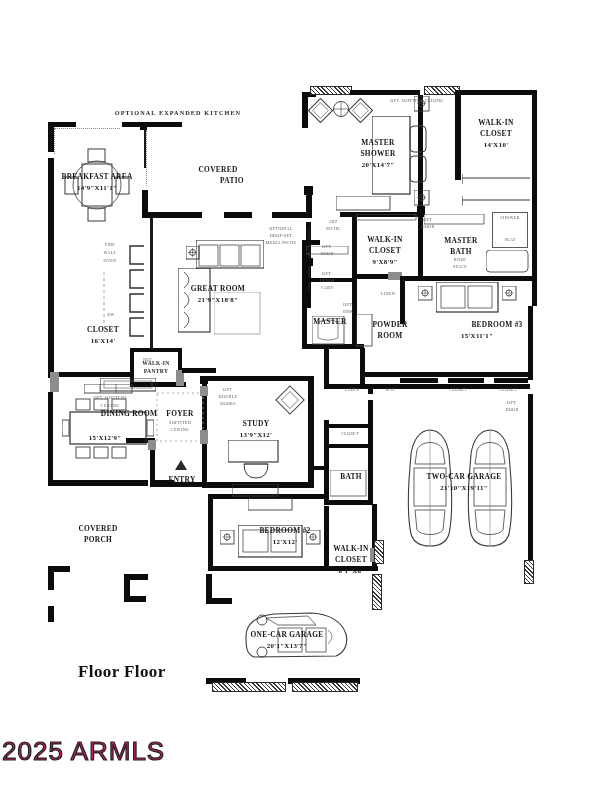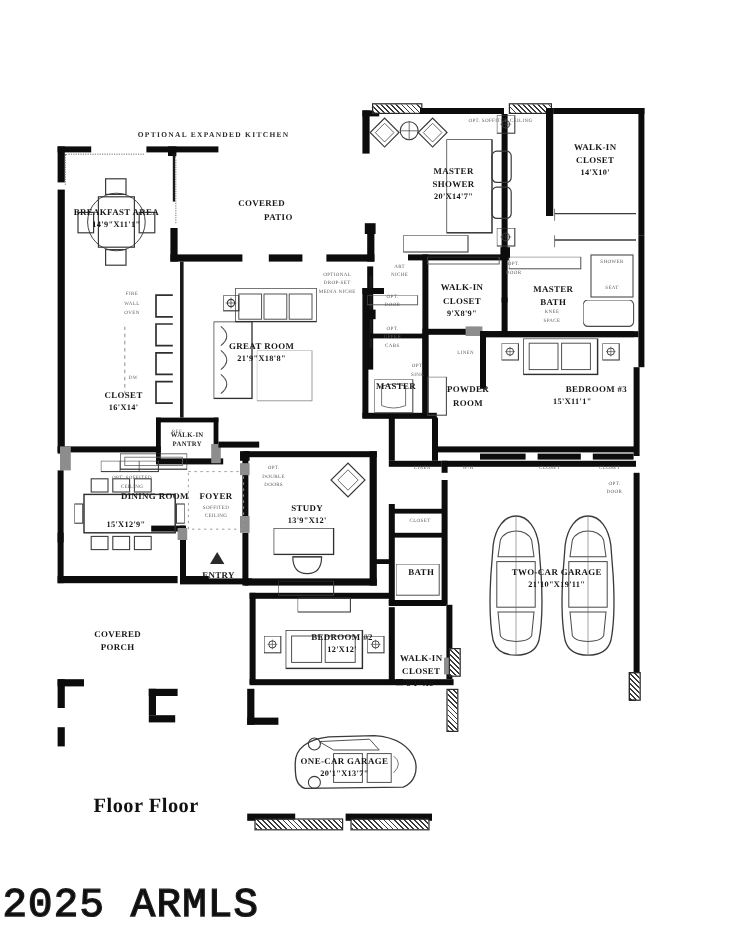--- a/index.html
+++ b/index.html
@@ -101,26 +101,26 @@
     font-weight: 700;
     letter-spacing: 0.4px;
     color: #111111;
     font-family: "Liberation Serif", serif;
   }
 
   #watermark {
     position: absolute;
     left: 2px;
     top: 736px;
-    font-size: 34px;
+    font-size: 26px;
     font-weight: 400;
     letter-spacing: 1px;
-    color: #000000;
+    color: #be185d;
     -webkit-text-stroke: 1.2px #111111;
-    font-family: Liberation Mono, monospace;
+    font-family: Liberation Sans, sans-serif;
     opacity: 0.95;
   }
 
   
   .fsvg {
     position: absolute;
   }
   .fsvg svg { display: block; }
 </style>
 </head>

